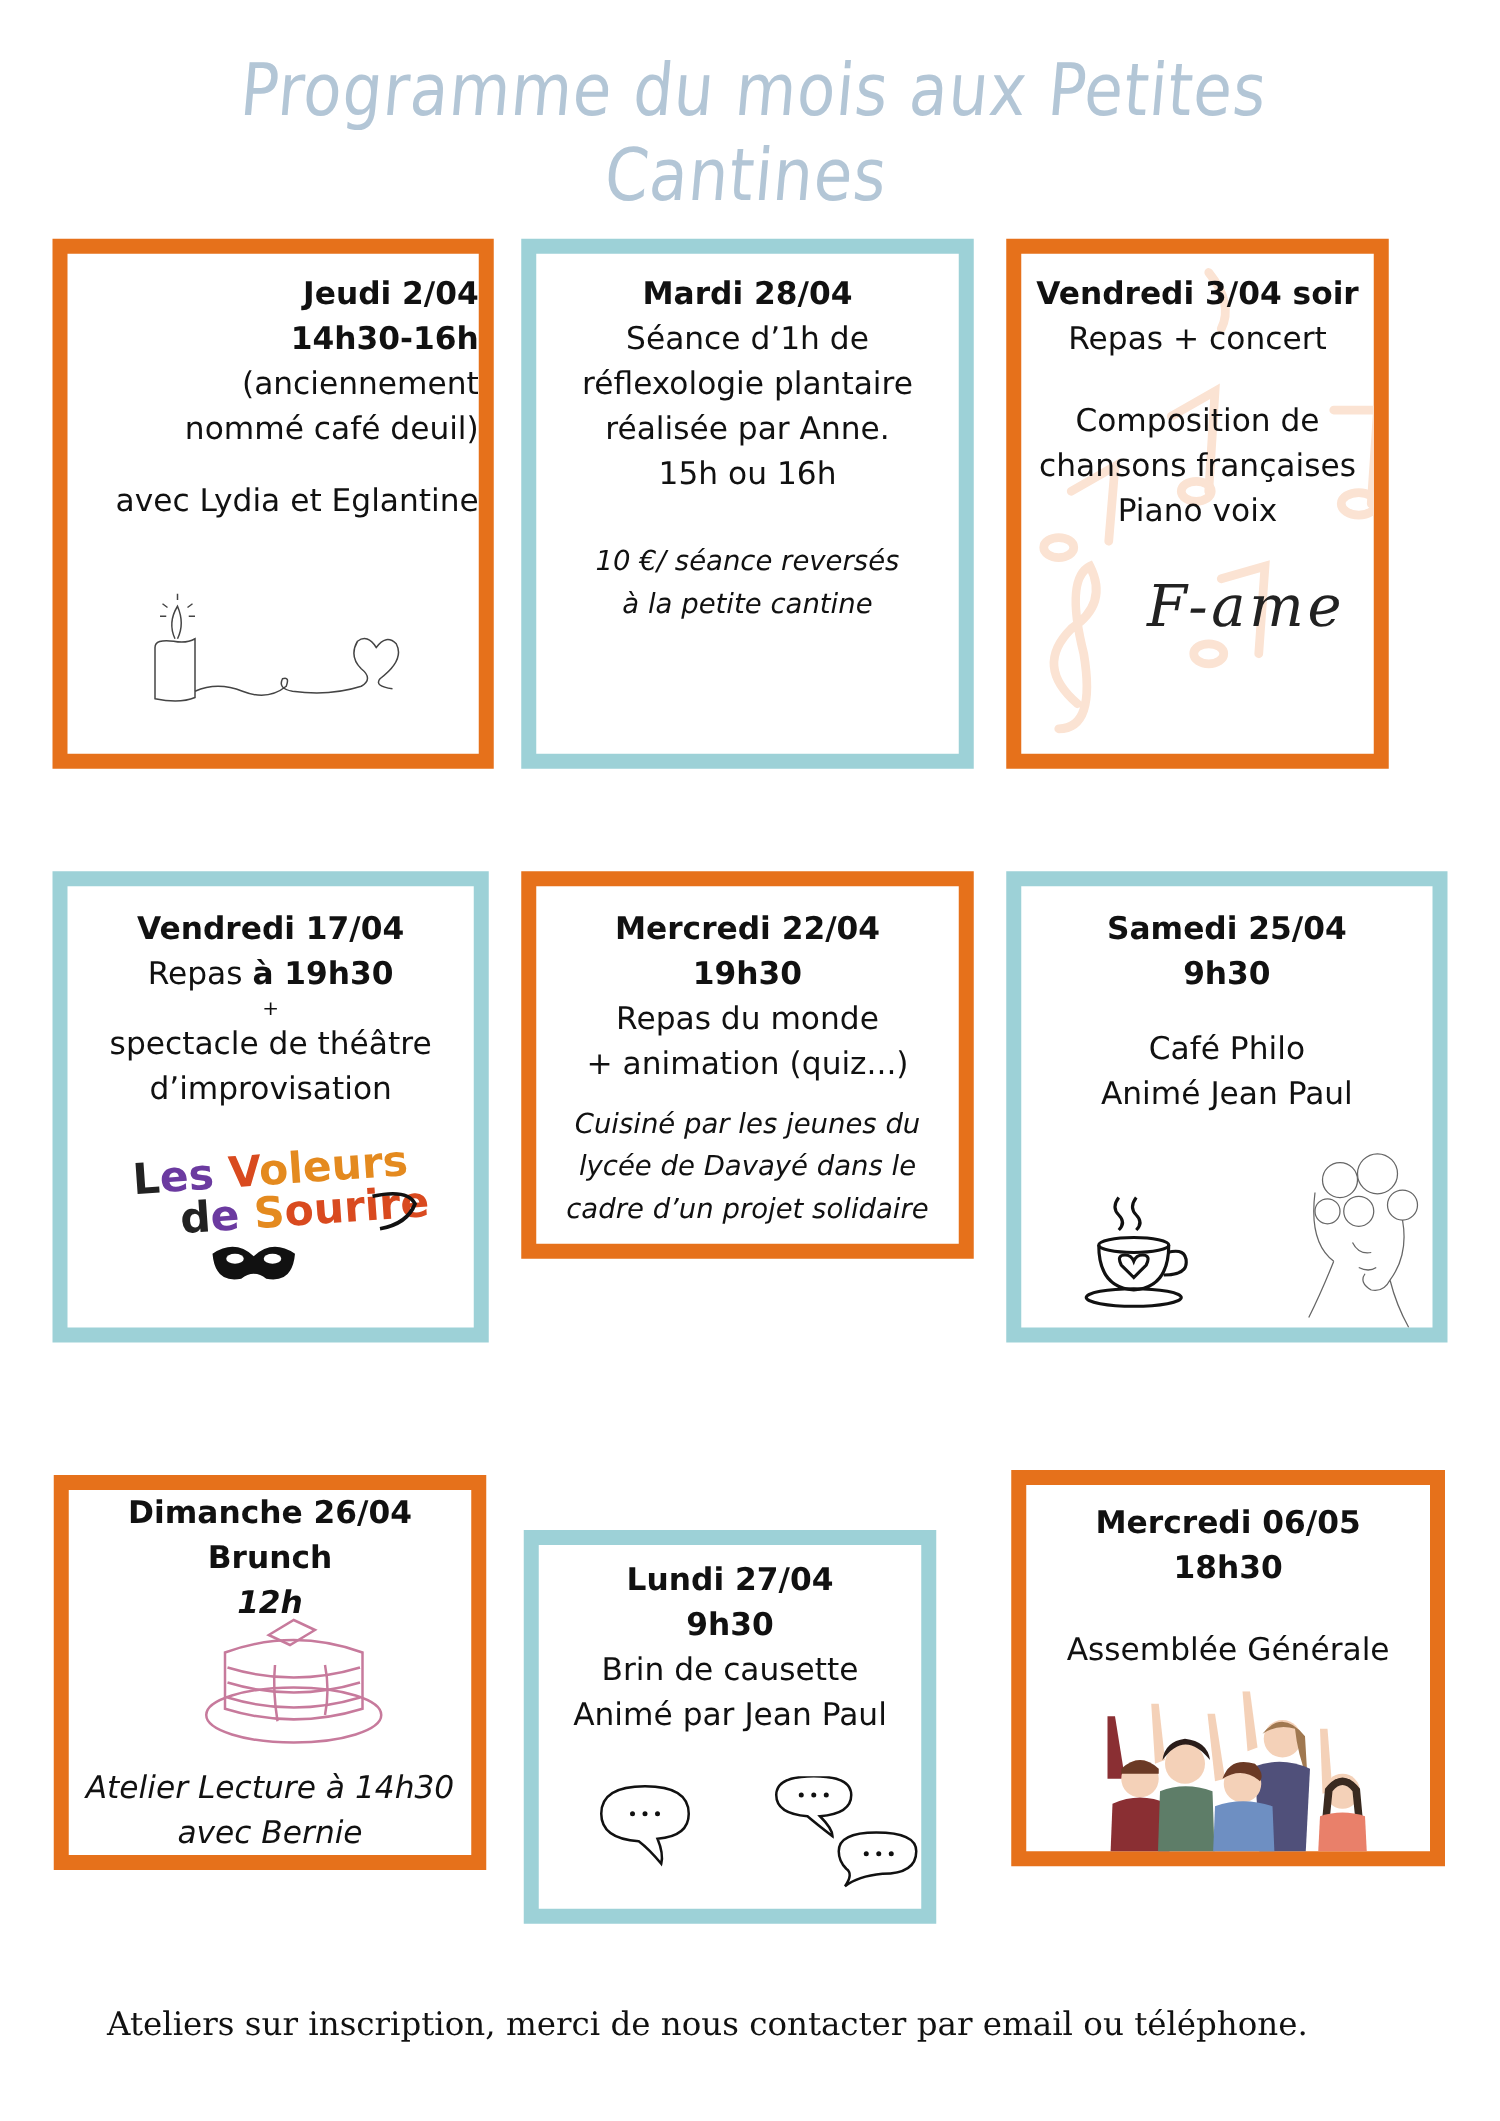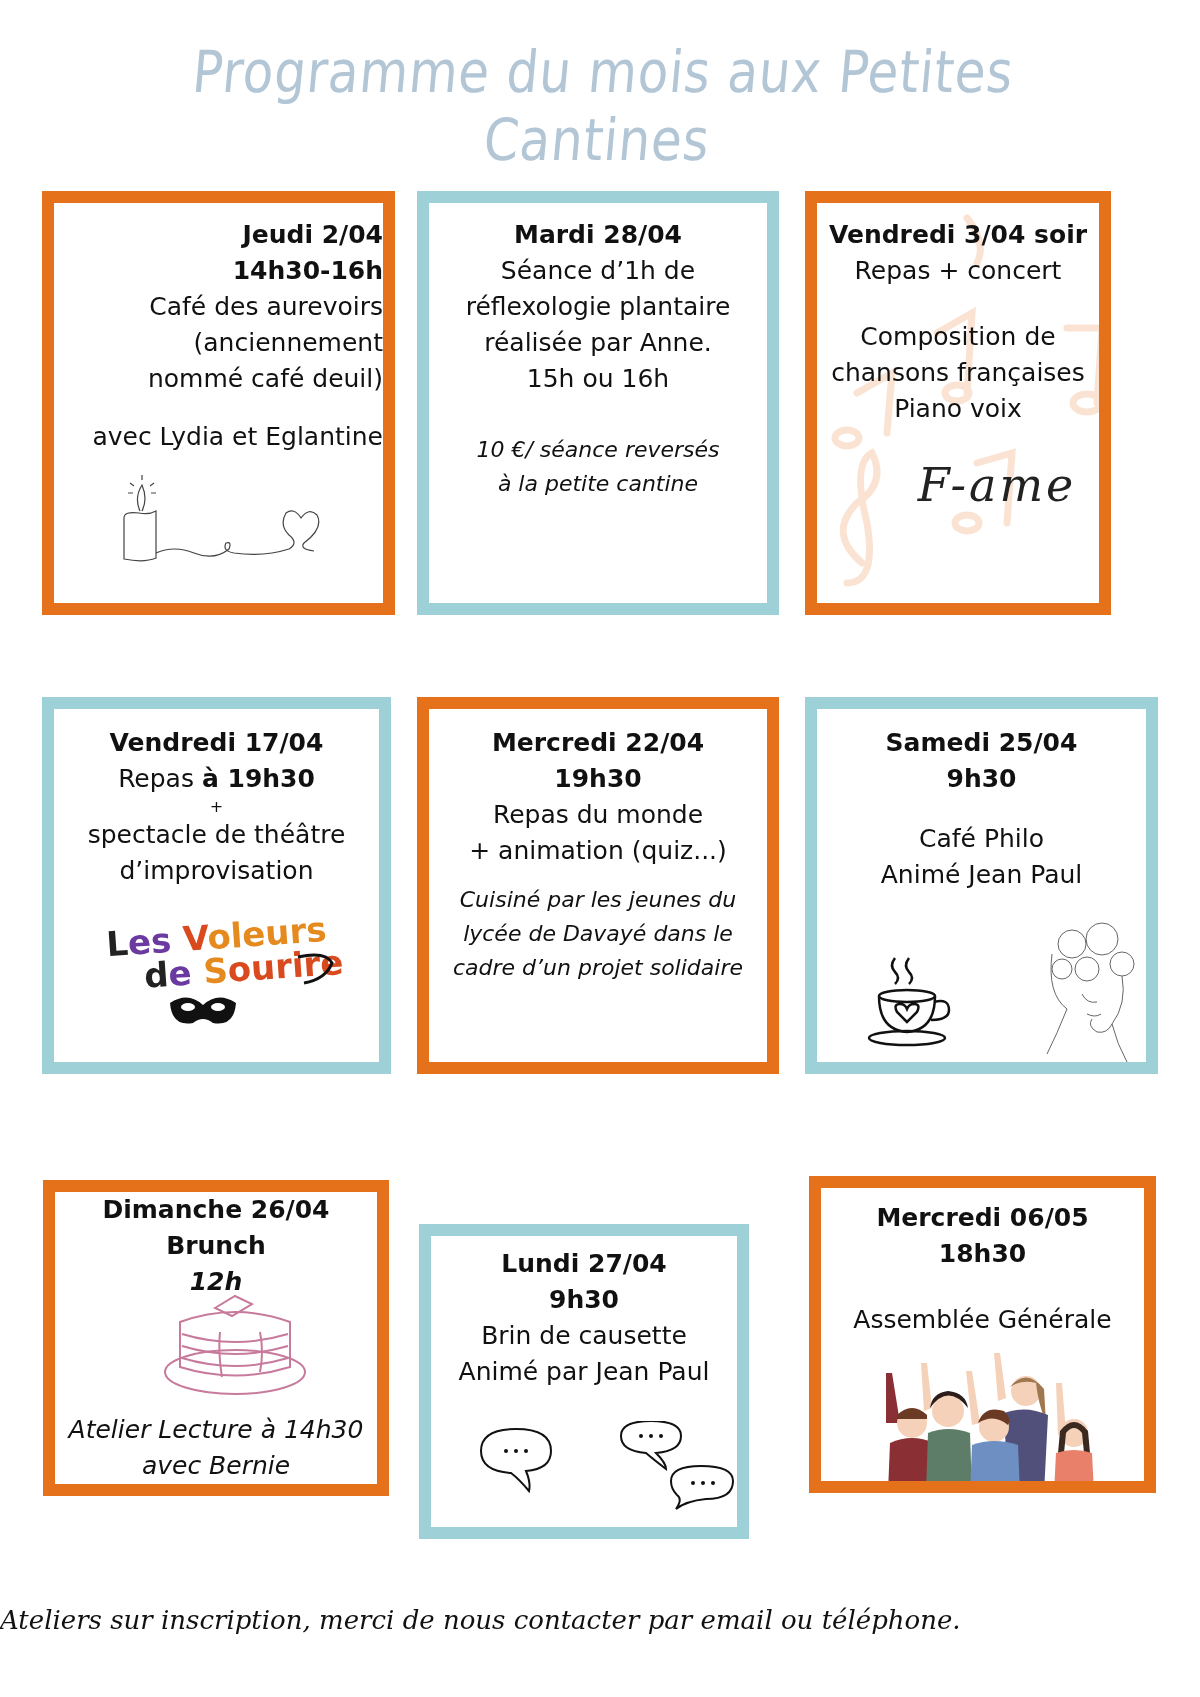--- a/index.html
+++ b/index.html
@@ -9,33 +9,32 @@
   .orange{border-color:#e6711b;}
   .teal{border-color:#9dd1d7;}
   .card .inner{position:absolute;left:0;right:0;top:0;bottom:0;}
   .ln{display:block;font-size:25px;line-height:36px;white-space:nowrap;}
   .b{font-weight:bold;}
   .i{font-style:italic;}
   .sm{font-size:22px;line-height:34px;}
   .gap{height:22px;display:block;}
   .plus{font-size:16px;line-height:20px;display:block;}
   .illus{position:absolute;}
-  .footer{position:absolute;left:0;top:1605px;width:1132px;font-family:"DejaVu Serif",serif;font-style:italic;font-size:26px;color:#111;}
+  .footer{position:absolute;left:0;top:1605px;width:1132px;text-align:center;font-family:"DejaVu Serif",serif;font-size:26px;color:#111;}
   .logo{position:absolute;font-family:"DejaVu Sans",sans-serif;font-weight:bold;}
 </style>
 </head>
 <body>
 
 <div class="title">Programme du mois aux Petites Cantines</div>
 
 <div class="card orange" style="left:42px;top:191px;width:353px;height:424px;text-align:right;">
   <div class="inner" style="top:14px;">
     <span class="ln b">Jeudi 2/04</span>
     <span class="ln b">14h30-16h</span>
-    <span class="ln">Café des aurevoirs</span>
     <span class="ln">(anciennement</span>
     <span class="ln">nommé café deuil)</span>
     <span class="gap"></span>
     <span class="ln">avec Lydia et Eglantine</span>
   </div>
   <svg class="illus" style="left:60px;top:270px;" width="220" height="95" viewBox="0 0 220 95">
     <g fill="none" stroke="#444" stroke-width="1.2">
       <path d="M10 45 Q10 38 25 40 Q35 42 42 38 L42 85 Q30 90 10 86 Z"></path>
       <path d="M26 38 Q20 25 28 12 Q34 26 28 38"></path>
       <path d="M28 2 L28 7 M16 10 L20 13 M40 10 L36 13 M14 20 L19 20 M42 20 L37 20"></path>
@@ -102,21 +101,21 @@
       <path d="M2 12 Q20 0 35 14 Q50 0 68 12 Q66 36 45 32 Q35 24 25 32 Q4 36 2 12 Z" fill="#111"></path>
       <ellipse cx="20" cy="16" rx="7" ry="4" fill="#fff"></ellipse>
       <ellipse cx="50" cy="16" rx="7" ry="4" fill="#fff"></ellipse>
     </svg>
     <svg style="position:absolute;left:190px;top:30px;" width="40" height="40" viewBox="0 0 40 40">
       <path d="M2 8 Q30 2 36 14 Q30 30 8 34" fill="none" stroke="#111" stroke-width="3"></path>
     </svg>
   </div>
 </div>
 
-<div class="card orange" style="left:417px;top:697px;width:362px;height:377px;">
+<div class="card orange" style="left:417px;top:697px;width:362px;height:310px;">
   <div class="inner" style="top:16px;">
     <span class="ln b">Mercredi 22/04</span>
     <span class="ln b">19h30</span>
     <span class="ln">Repas du monde</span>
     <span class="ln">+ animation (quiz...)</span>
     <span class="gap" style="height:14px;"></span>
     <span class="ln i sm">Cuisiné par les jeunes du</span>
     <span class="ln i sm">lycée de Davayé dans le</span>
     <span class="ln i sm">cadre d’un projet solidaire</span>
   </div>

